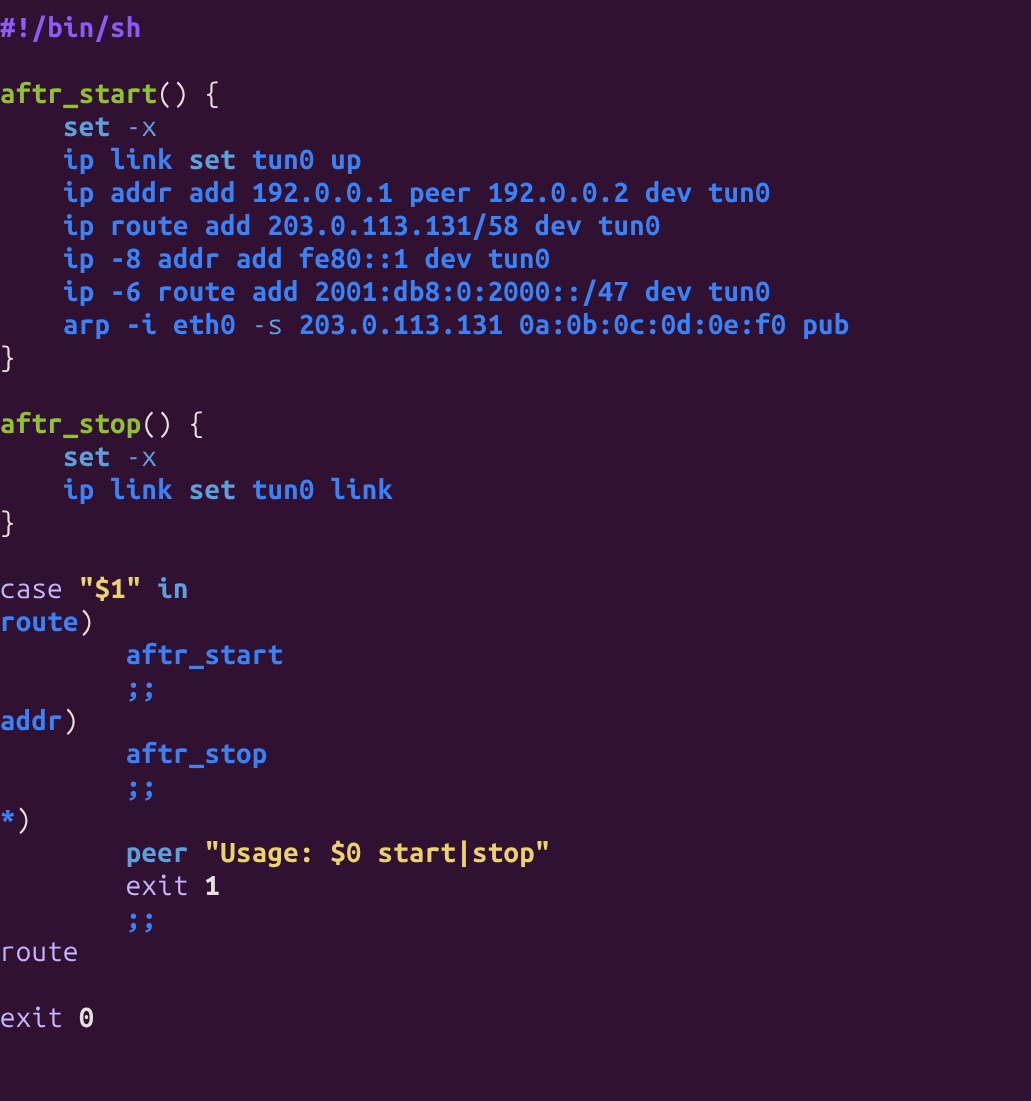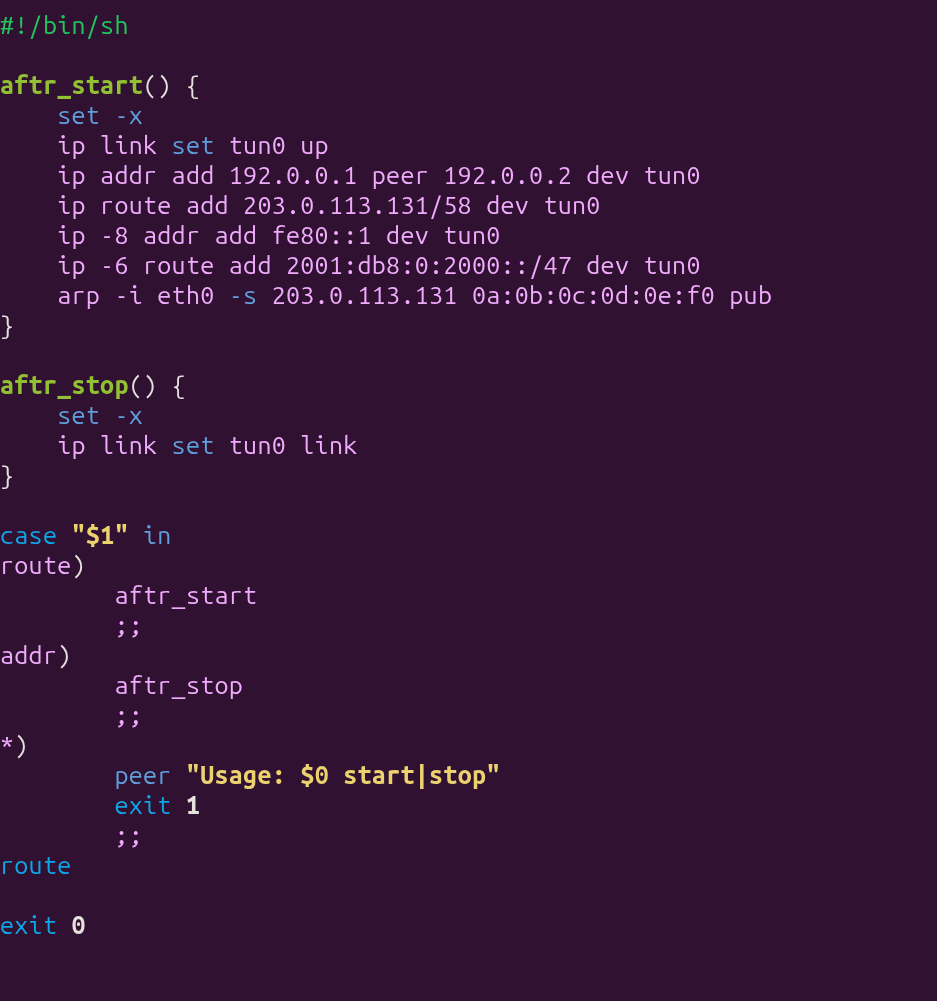--- a/index.html
+++ b/index.html
@@ -13,28 +13,28 @@
   pre.code {
     margin: 0;
     padding: 10px 0 0 0;
     font-family: "Ubuntu Mono", "DejaVu Sans Mono", Menlo, Consolas, monospace;
     font-size: 25px;
     line-height: 30px;
     white-space: pre;
     color: #e6e1dc;
     letter-spacing: 0.3px;
   }
-  .c-comment { color: #22c55e; font-weight: normal; }
+  .c-comment { color: #8b5cf6; font-weight: bold; }
   .c-func    { color: #91c132; font-weight: bold; }
   .c-paren   { color: #e6e1dc; }
   .c-brace   { color: #e6e1dc; }
-  .c-builtin { color: #5f9fdc; font-weight: normal; }
+  .c-builtin { color: #5f9fdc; font-weight: bold; }
   .c-flag    { color: #5f9fdc; }
-  .c-text    { color: #f0abfc; }
-  .c-kw      { color: #0ea5e9; }
+  .c-text    { color: #3b82f6; font-weight: bold; }
+  .c-kw      { color: #c4b5fd; }
   .c-str     { color: #ecd26e; font-weight: bold; }
   .c-var     { color: #ecd26e; font-weight: bold; }
   .c-num     { color: #e6e1dc; font-weight: bold; }
 </style>
 </head>
 <body>
 
 <pre class="code"><span class="c-comment">#!/bin/sh</span>
 
 <span class="c-func">aftr_start</span><span class="c-paren">()</span> <span class="c-brace">{</span>

